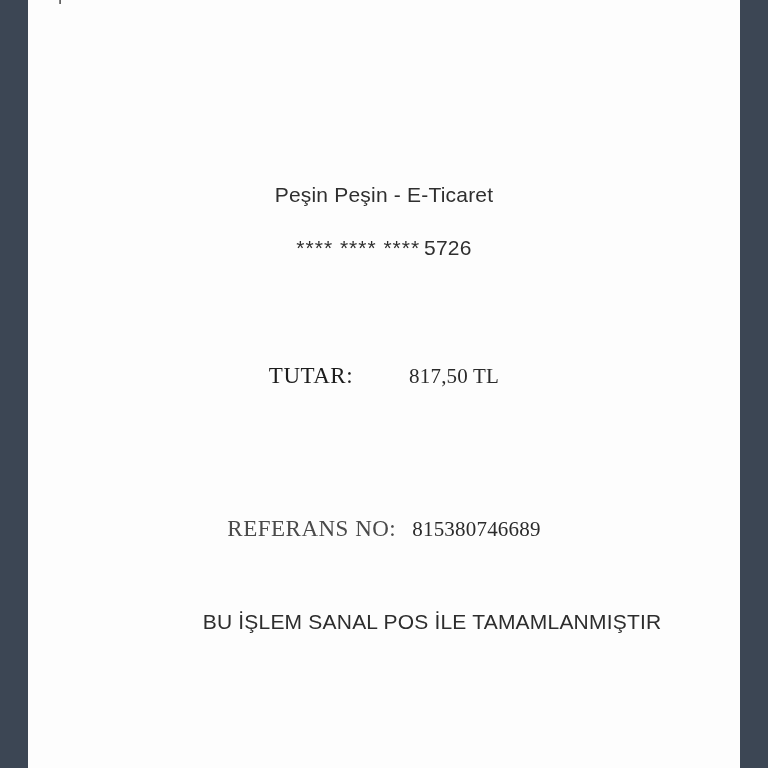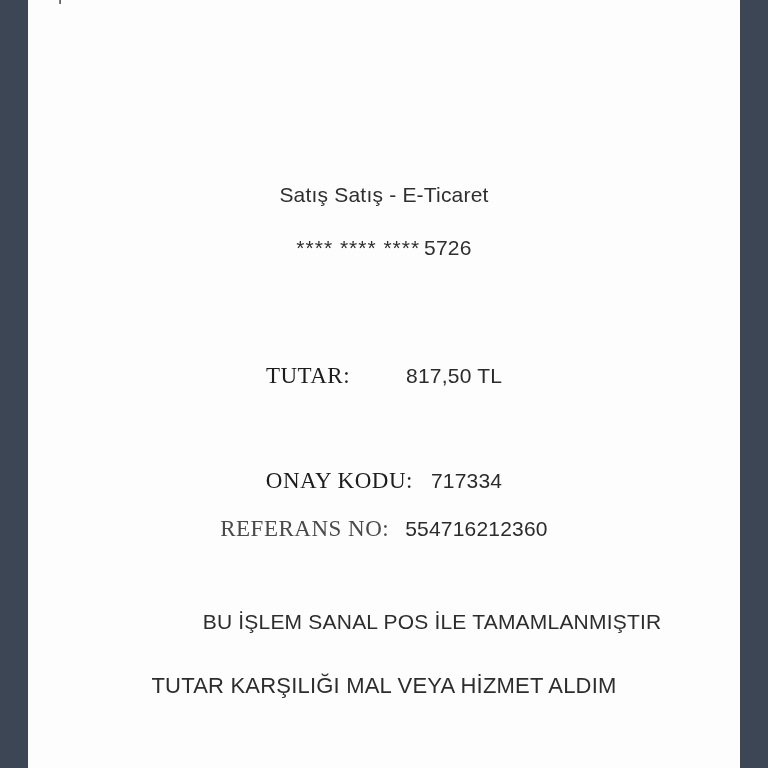--- a/index.html
+++ b/index.html
@@ -85,21 +85,21 @@
     color: #1d1d1d;
   }
   .label-serif-light {
     font-family: "Liberation Serif", serif;
     font-weight: normal;
     font-size: 23px;
     letter-spacing: 0.5px;
     color: #4a4a4a;
   }
   .value-plain {
-    font-family: Liberation Sans, sans-serif;
+    font-family: Liberation Serif, serif;
     font-size: 21px;
     color: #2b2b2b;
     letter-spacing: 0.2px;
   }
   .amount-value {
     margin-left: 56px;
   }
   .approval-row {
     top: 468px;
   }
@@ -156,45 +156,39 @@
 <div class="screen">
 
   <div class="edge-left"></div>
   <div class="edge-right"></div>
 
   <div class="receipt-sheet">
 
     <div class="partial-top-line">İ</div>
 
 
-    <div class="center-row sale-type">Satış Satış - E-Ticaret</div>
+    <div class="center-row sale-type">Peşin Peşin - E-Ticaret</div>
 
     <div class="center-row card-line">
       <span class="card-mask">**** **** ****</span><span class="card-last">5726</span>
     </div>
 
     <div class="center-row amount-row">
       <span class="amount-inner">
         <span class="label-serif">TUTAR:</span><span class="value-plain amount-value">817,50 TL</span>
       </span>
     </div>
 
-    <div class="center-row approval-row">
-      <span class="approval-inner">
-        <span class="label-serif">ONAY KODU:</span><span class="value-plain approval-value">717334</span>
-      </span>
-    </div>
 
     <div class="center-row reference-row">
       <span class="reference-inner">
-        <span class="label-serif-light">REFERANS NO:</span><span class="value-plain reference-value">554716212360</span>
+        <span class="label-serif-light">REFERANS NO:</span><span class="value-plain reference-value">815380746689</span>
       </span>
     </div>
 
     <div class="center-row footer-1">BU İŞLEM SANAL POS İLE TAMAMLANMIŞTIR</div>
 
-    <div class="center-row footer-2">TUTAR KARŞILIĞI MAL VEYA HİZMET ALDIM</div>
 
   </div>
 
   <div class="bottom-strip"></div>
 
 </div>
 
 </body></html>

